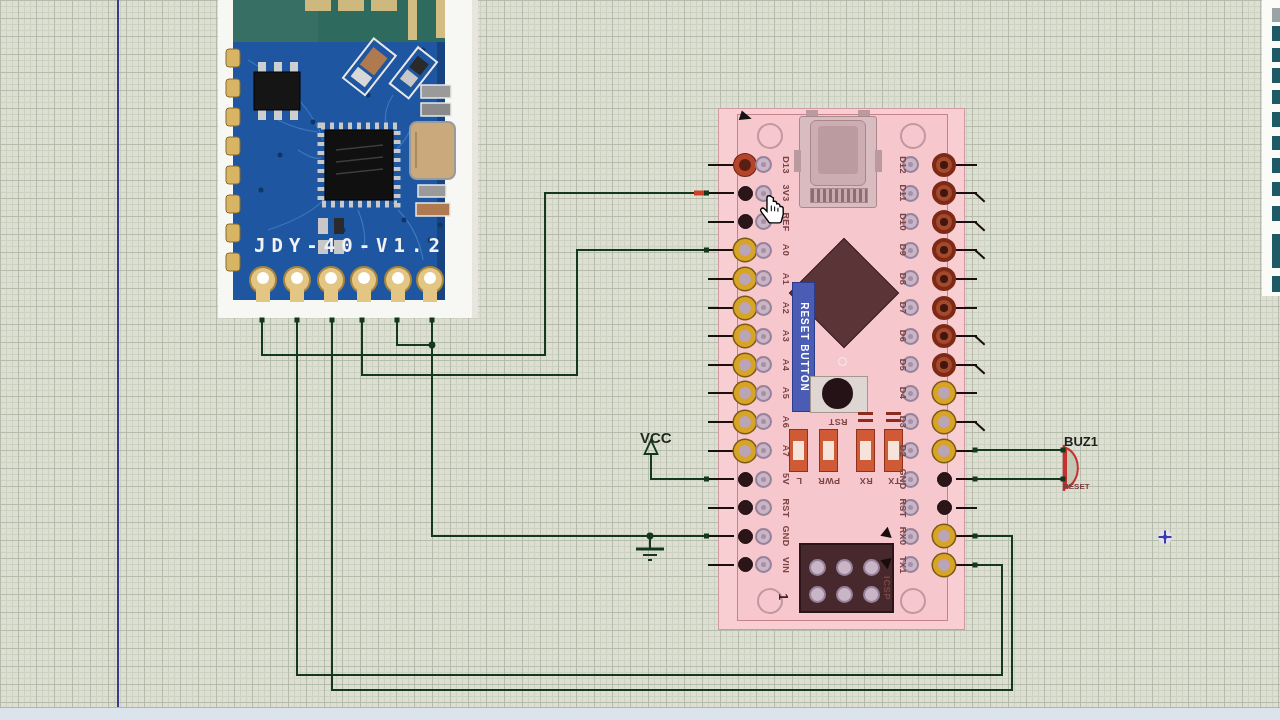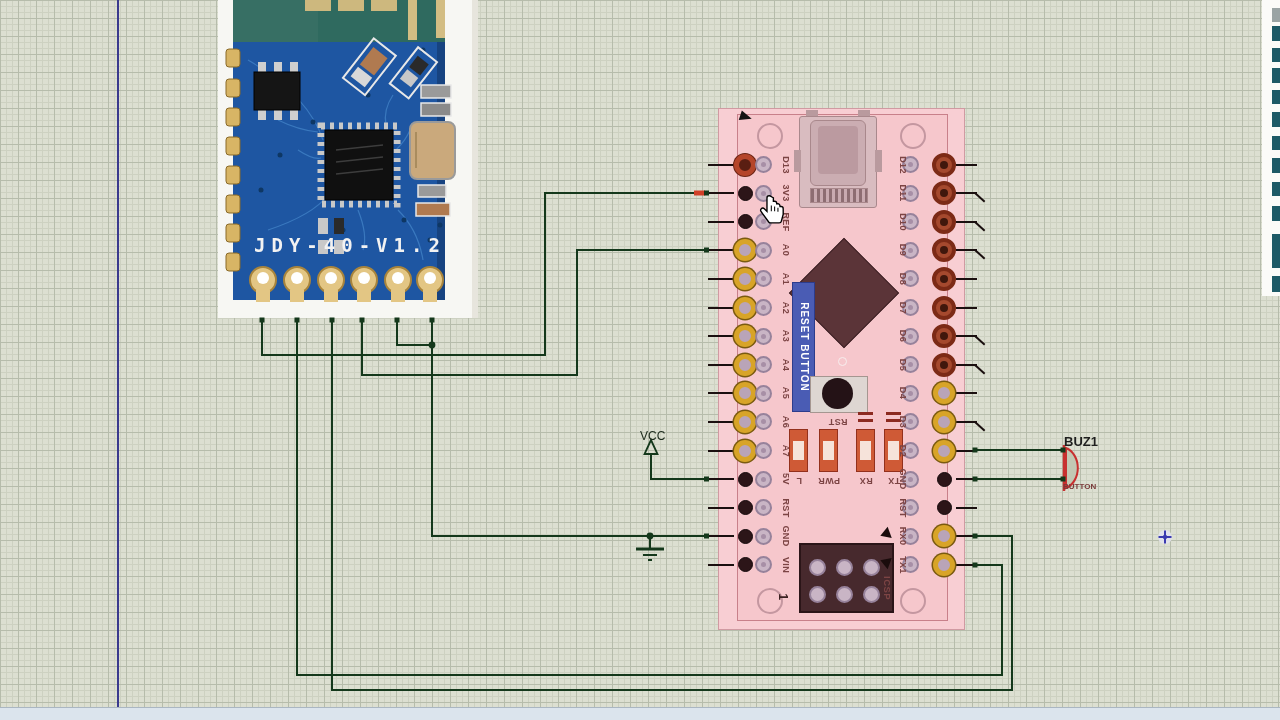--- a/index.html
+++ b/index.html
@@ -37,21 +37,21 @@
   #reset-banner{left:792px;top:282px;width:23px;height:130px;background:#4a5cb4;border:1px solid #2c3c8c;box-sizing:border-box;}
   #reset-banner span{position:absolute;left:50%;top:50%;transform:translate(-50%,-50%) rotate(90deg);color:#fff;font-size:10px;font-weight:bold;white-space:nowrap;letter-spacing:1px;}
   #banner-tail{left:808px;top:398px;width:14px;height:12px;background:#4a5cb4;transform:rotate(25deg);}
   #rst-body{left:810px;top:376px;width:58px;height:37px;background:#ded6d2;border:1px solid #a59690;box-sizing:border-box;}
   #rst-cap{left:822px;top:378px;width:31px;height:31px;border-radius:50%;background:#241216;}
   #icsp-body{left:799px;top:543px;width:95px;height:70px;background:#47292d;border:2px solid #2b1518;box-sizing:border-box;}
   .small-tri{width:0;height:0;border-top:6px solid transparent;border-bottom:6px solid transparent;border-right:10px solid #1a0c0c;}
   
   .usb{background:#d9bcc0;}
   
-  #vcc-label{font-size:12px;font-weight:normal;color:#1c2a1c;}
+  #vcc-label{font-size:15px;font-weight:bold;color:#1c2a1c;}
   #buz-ref{font-size:13px;font-weight:bold;color:#1f1f1f;}
   #buz-val{font-size:8px;font-weight:bold;color:#7a3a3a;}
   #jdy-svg text{font-family:"DejaVu Sans Mono",monospace;font-weight:bold;}
   .wire{fill:none;stroke:#14381b;stroke-width:2;}
   .term{fill:#14381b;}
   #right-strip{left:1262px;top:0;width:18px;height:296px;background:#fbfbf8;}
   .strip-pad{left:10px;width:8px;background:#1d5a66;}
 </style>
 </head>
 <body>
@@ -501,21 +501,21 @@
     </g>
   </svg>
 
   <div class="abs" id="vcc-label" style="left:640px;top:429px;z-index:3;">VCC</div>
 
   <svg class="abs" style="left:1040px;top:432px;z-index:2;" width="60" height="70">
     <line x1="24" y1="13" x2="24" y2="59" stroke="#c83030" stroke-width="2.5"></line>
     <path d="M26,16 A17,21 0 0 1 26,56 Z" fill="#c2c8b4" stroke="#c83030" stroke-width="2"></path>
   </svg>
   <div class="abs" id="buz-ref" style="left:1064px;top:434px;z-index:3;">BUZ1</div>
-  <div class="abs" id="buz-val" style="left:1063px;top:482px;z-index:3;">BUTTON</div>
+  <div class="abs" id="buz-val" style="left:1063px;top:482px;z-index:3;">RESET</div>
 
   <div class="abs" id="right-strip">
       <div class="abs strip-pad" style="top: 8px; height: 14px; background: rgb(154, 164, 164);"></div>
       <div class="abs strip-pad" style="top: 26px; height: 15px; background: rgb(29, 90, 102);"></div>
       <div class="abs strip-pad" style="top: 48px; height: 14px; background: rgb(29, 90, 102);"></div>
       <div class="abs strip-pad" style="top: 68px; height: 15px; background: rgb(29, 90, 102);"></div>
       <div class="abs strip-pad" style="top: 90px; height: 14px; background: rgb(29, 90, 102);"></div>
       <div class="abs strip-pad" style="top: 112px; height: 15px; background: rgb(29, 90, 102);"></div>
       <div class="abs strip-pad" style="top: 136px; height: 14px; background: rgb(29, 90, 102);"></div>
       <div class="abs strip-pad" style="top: 158px; height: 15px; background: rgb(29, 90, 102);"></div>

